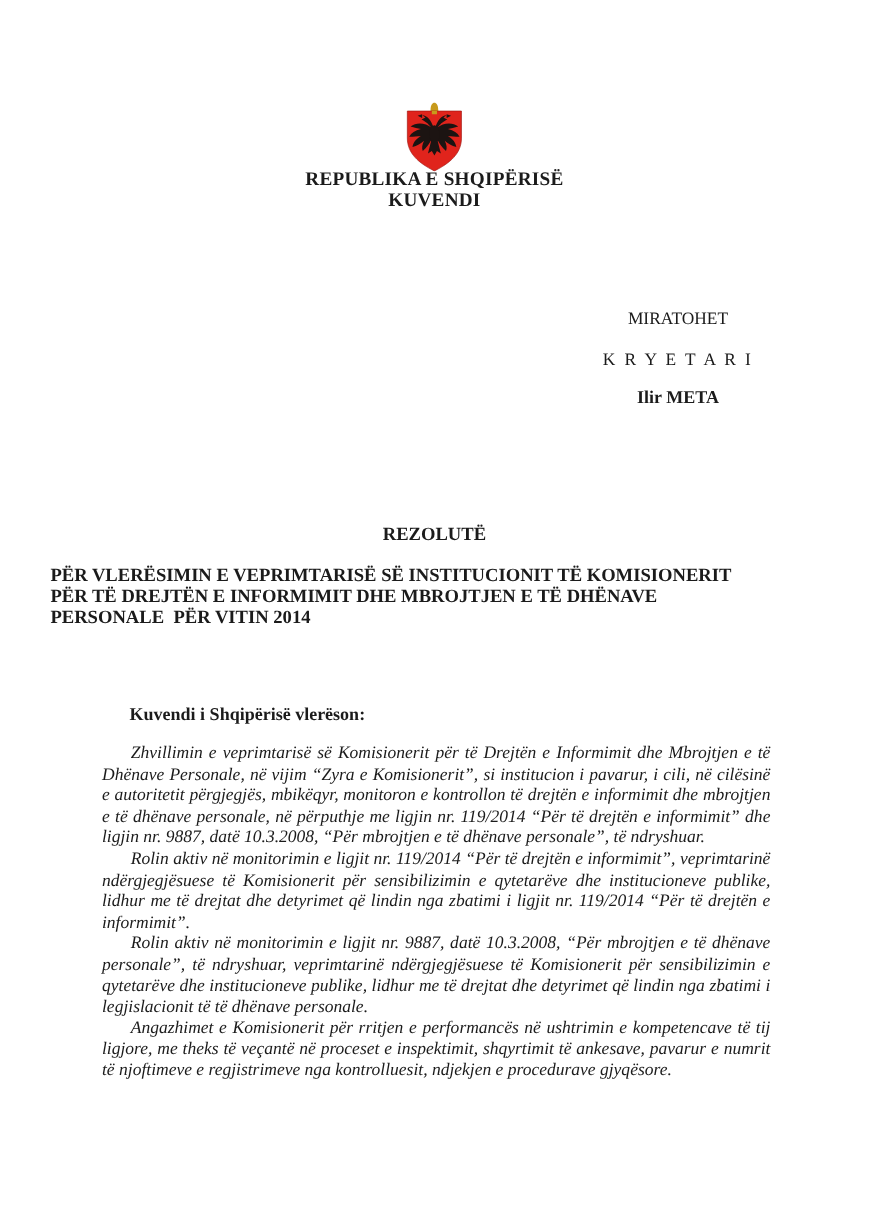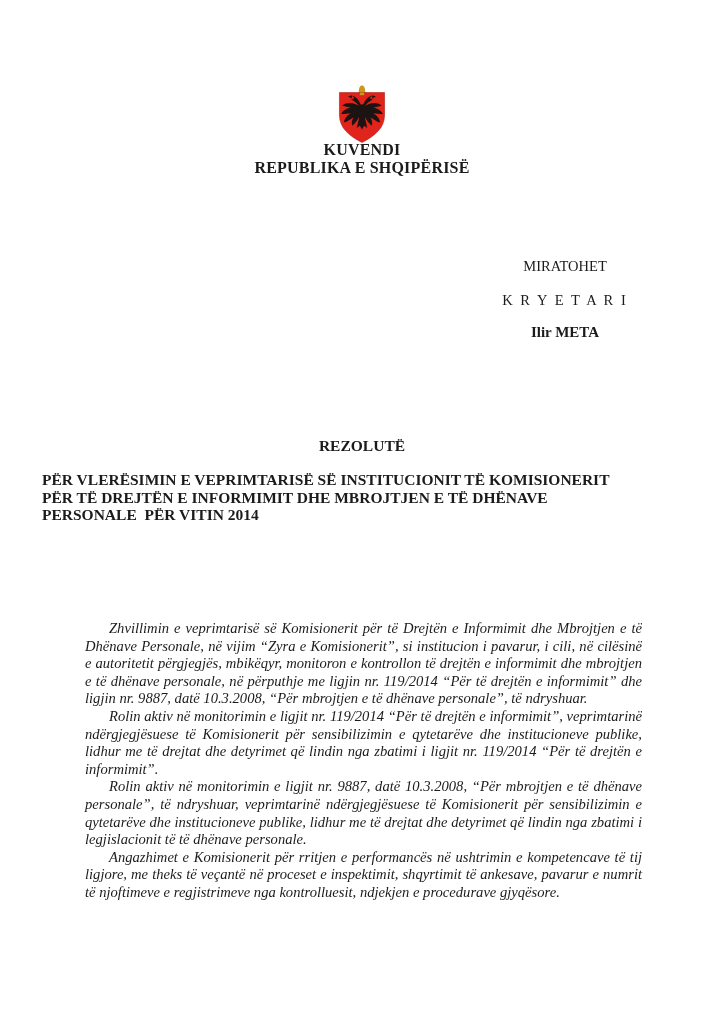--- a/index.html
+++ b/index.html
@@ -77,36 +77,37 @@
         <use href="#headL" transform="translate(100,0) scale(-1,1)"></use>
         <use href="#beakL"></use>
         <use href="#beakL" transform="translate(100,0) scale(-1,1)"></use>
         <ellipse cx="50" cy="50" rx="8" ry="14"></ellipse>
         <path d="M45 60 L55 60 L60 80 L54 76 L50 83 L46 76 L40 80 Z"></path>
       </g>
     </svg>
   </div>
 
   <div class="header-text">
+    <div>REPUBLIKA E SHQIPËRISË</div>
     <div>KUVENDI</div>
-    <div>REPUBLIKA E SHQIPËRISË</div>
   </div>
 
   <div class="approval">
     <div class="status">MIRATOHET</div>
     <div class="role">K R Y E T A R I</div>
     <div class="name">Ilir META</div>
   </div>
 
   <div class="res-title">REZOLUTË</div>
 
   <div class="res-subtitle">PËR VLERËSIMIN E VEPRIMTARISË SË INSTITUCIONIT TË KOMISIONERIT
 PËR TË DREJTËN E INFORMIMIT DHE MBROJTJEN E TË DHËNAVE
 PERSONALE  PËR VITIN 2014</div>
 
+  <div class="lead">Kuvendi i Shqipërisë vlerëson:</div>
 
   <div class="body-text">
     <p>Zhvillimin e veprimtarisë së Komisionerit për të Drejtën e Informimit dhe Mbrojtjen e të Dhënave Personale, në vijim “Zyra e Komisionerit”, si institucion i pavarur, i cili, në cilësinë e autoritetit përgjegjës, mbikëqyr, monitoron e kontrollon të drejtën e informimit dhe mbrojtjen e të dhënave personale, në përputhje me ligjin nr. 119/2014 “Për të drejtën e informimit” dhe ligjin nr. 9887, datë 10.3.2008, “Për mbrojtjen e të dhënave personale”, të ndryshuar.</p>
     <p>Rolin aktiv në monitorimin e ligjit nr. 119/2014 “Për të drejtën e informimit”, veprimtarinë ndërgjegjësuese të Komisionerit për sensibilizimin e qytetarëve dhe institucioneve publike, lidhur me të drejtat dhe detyrimet që lindin nga zbatimi i ligjit nr. 119/2014 “Për të drejtën e informimit”.</p>
     <p>Rolin aktiv në monitorimin e ligjit nr. 9887, datë 10.3.2008, “Për mbrojtjen e të dhënave personale”, të ndryshuar, veprimtarinë ndërgjegjësuese të Komisionerit për sensibilizimin e qytetarëve dhe institucioneve publike, lidhur me të drejtat dhe detyrimet që lindin nga zbatimi i legjislacionit të të dhënave personale.</p>
     <p>Angazhimet e Komisionerit për rritjen e performancës në ushtrimin e kompetencave të tij ligjore, me theks të veçantë në proceset e inspektimit, shqyrtimit të ankesave, pavarur e numrit të njoftimeve e regjistrimeve nga kontrolluesit, ndjekjen e procedurave gjyqësore.</p>
   </div>
 
 </div>
 

